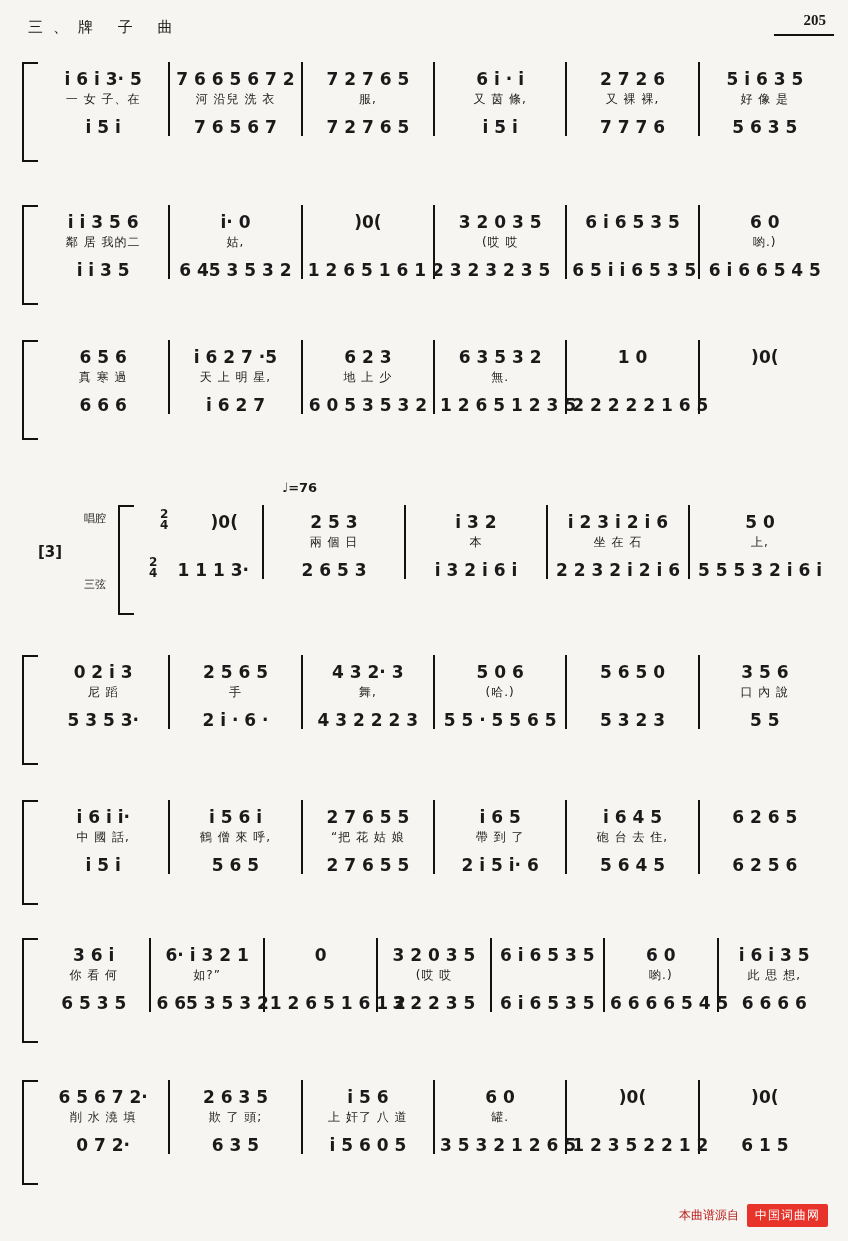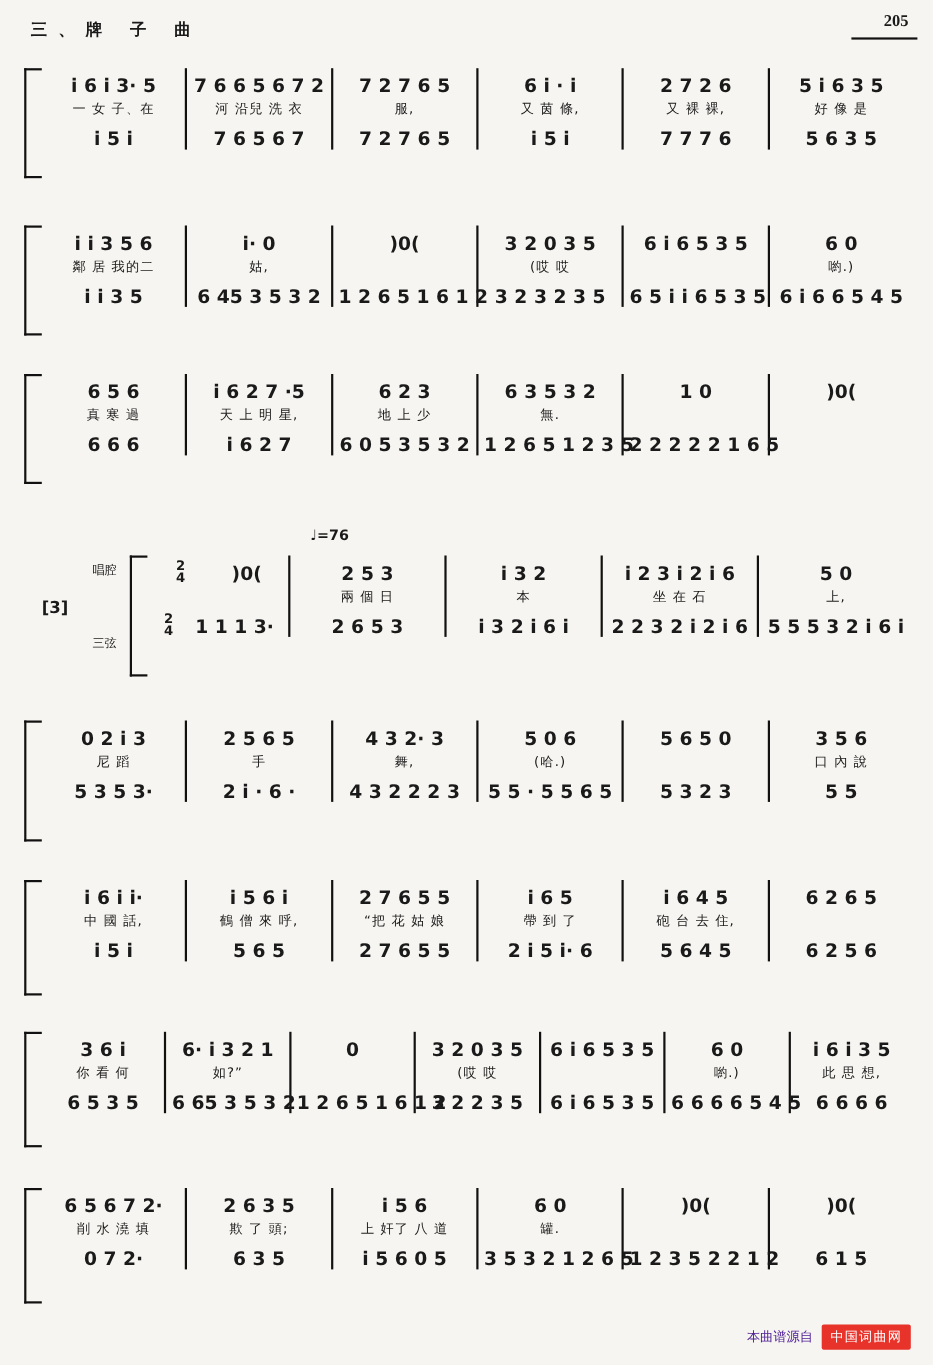--- a/index.html
+++ b/index.html
@@ -13,21 +13,21 @@
   }
   .page{
     position:absolute;inset:0;
     padding:0;
   }
   
   .hdr{
     position:absolute;top:18px;left:28px;right:20px;height:26px;
   }
   .hdr-title{
-    font-size:15px;letter-spacing:10px;font-weight:bold;
+    font-size:15px;letter-spacing:10px;font-weight:normal;
     font-family:"DejaVu Sans", sans-serif;
   }
   .pageno{
     position:absolute;right:22px;top:12px;
     font-size:15px;font-weight:bold;font-family:"Liberation Serif",serif;
   }
   .pageno-line{
     position:absolute;right:14px;top:34px;width:60px;height:2px;background:#111;
   }
   
@@ -94,21 +94,21 @@
     display:inline-block;text-align:center;line-height:11px;
     font-family:"DejaVu Sans", sans-serif;font-size:12px;font-weight:bold;
     padding:0 3px;
   }
   
   .footer{
     position:absolute;right:20px;bottom:14px;
     display:flex;align-items:center;gap:8px;
   }
   .foot-txt{
-    font-family:"DejaVu Sans", sans-serif;font-size:12px;color:#4c1d95;
+    font-family:"DejaVu Sans", sans-serif;font-size:12px;color:#b91c1c;
   }
   .foot-badge{
     background:#e8332a;color:#ffffff;font-size:12px;
     font-family:"DejaVu Sans", sans-serif;
     padding:3px 8px;border-radius:2px;letter-spacing:1px;
   }
 </style>
 </head>
 <body>
 

